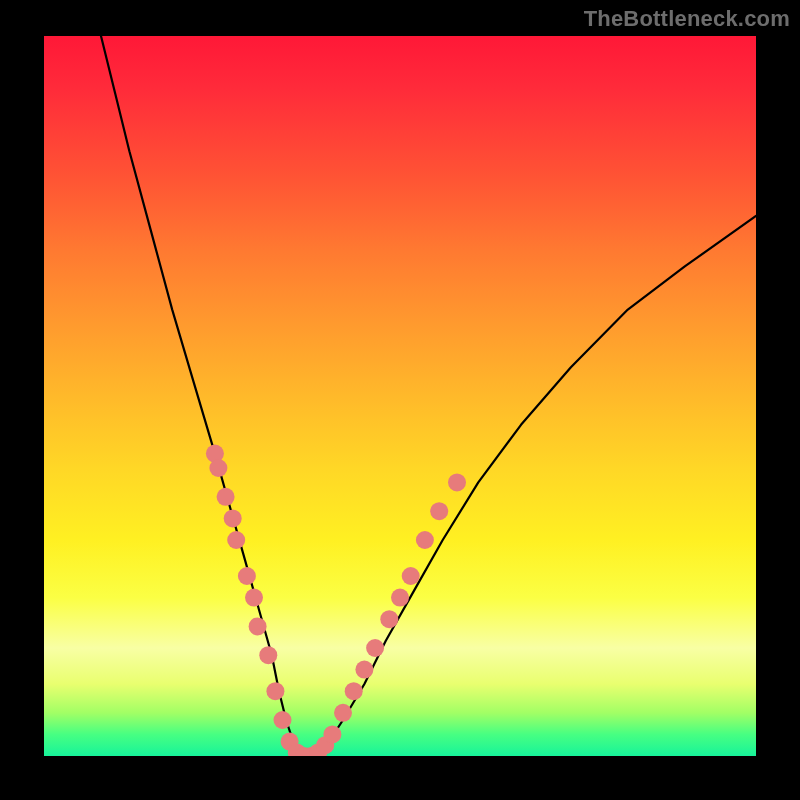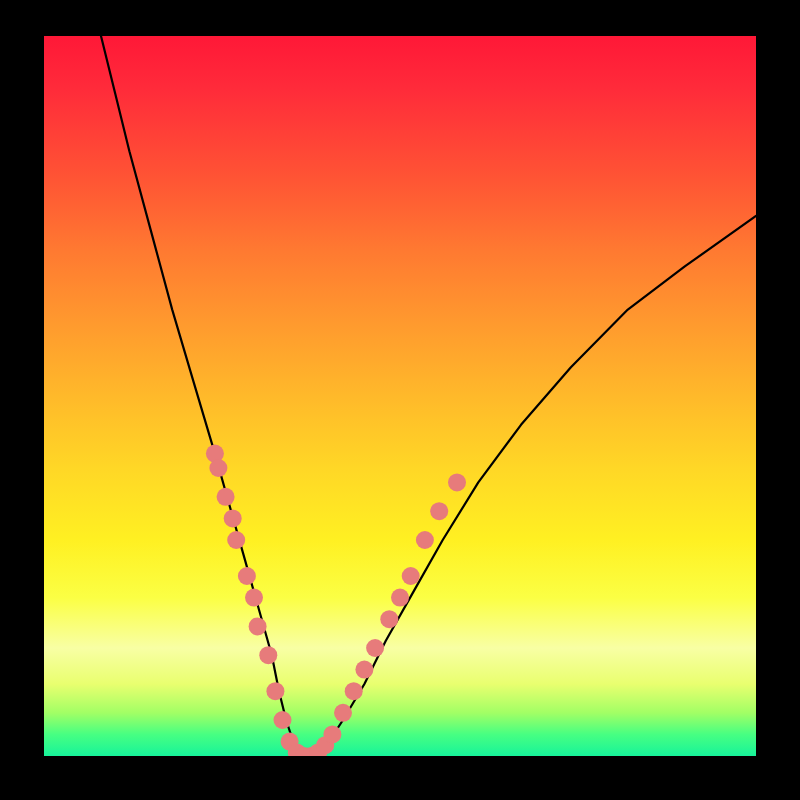--- a/index.html
+++ b/index.html
@@ -63,20 +63,21 @@
     inset: 0;
     width: 100%;
     height: 100%;
   }
 </style>
 </head>
 <body>
 
 <div class="frame">
 
+  <div class="watermark">TheBottleneck.com</div>
 
   <div class="plot-area">
     <div class="gradient-bg"></div>
 
     <svg class="curve" viewBox="0 0 712 720" preserveAspectRatio="none">
       <path id="curve-path" fill="none" stroke="#000000" stroke-width="2.2" stroke-linecap="round" stroke-linejoin="round" d="M57.0 0.0 L71.2 57.6 L85.4 115.2 L106.8 194.4 L128.2 273.6 L149.5 345.6 L170.9 417.6 L185.1 468.0 L199.4 518.4 L213.6 568.8 L227.8 619.2 L235.0 655.2 L242.1 684.0 L249.2 705.6 L259.9 720.0 L270.6 720.0 L284.8 705.6 L299.0 684.0 L320.4 648.0 L341.8 604.8 L370.2 554.4 L398.7 504.0 L434.3 446.4 L477.0 388.8 L526.9 331.2 L583.8 273.6 L640.8 230.4 L712.0 180.0"></path>
       <g id="marker-group">
           <circle cx="170.9" cy="417.6" r="9" fill="#e77b7b"></circle>
           <circle cx="174.4" cy="432.0" r="9" fill="#e77b7b"></circle>
           <circle cx="181.6" cy="460.8" r="9" fill="#e77b7b"></circle>

